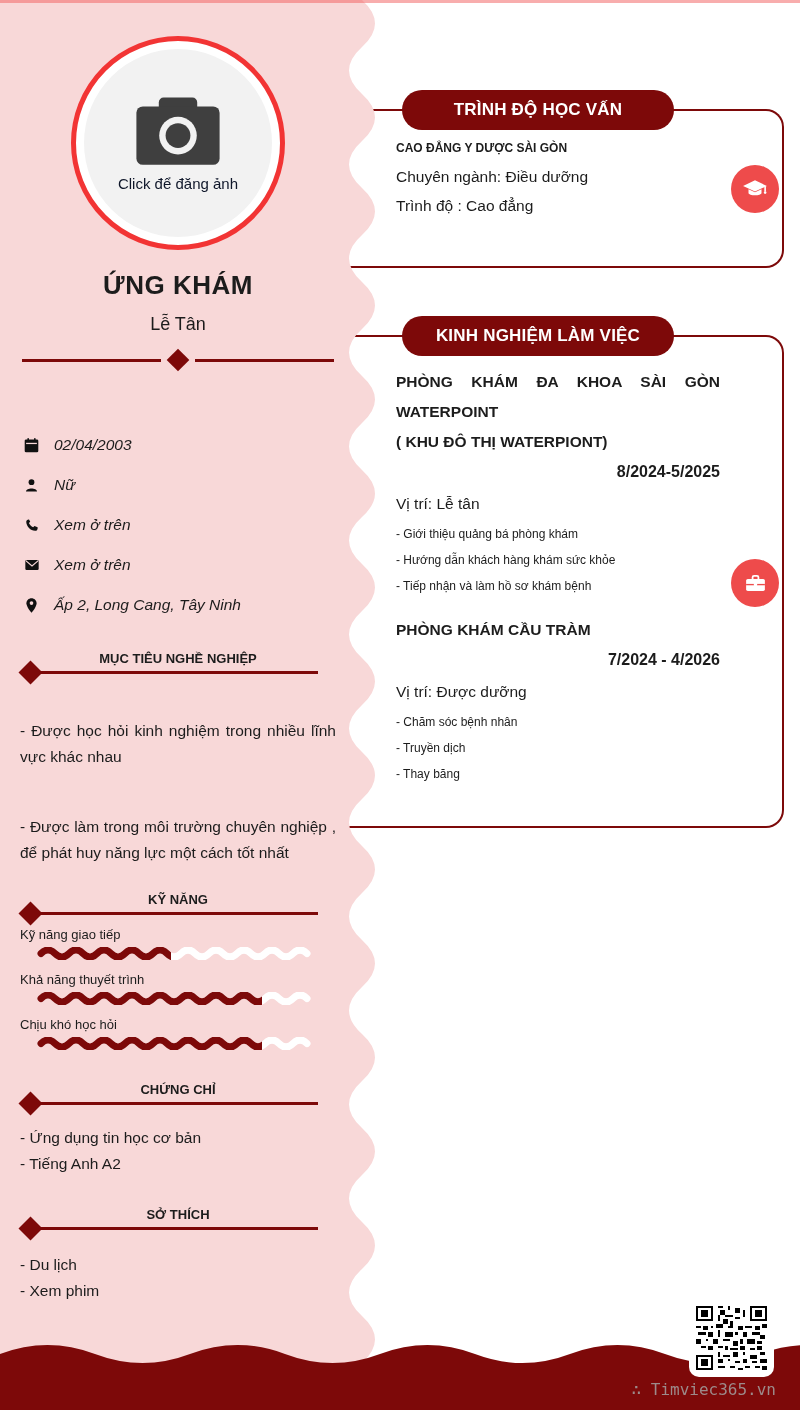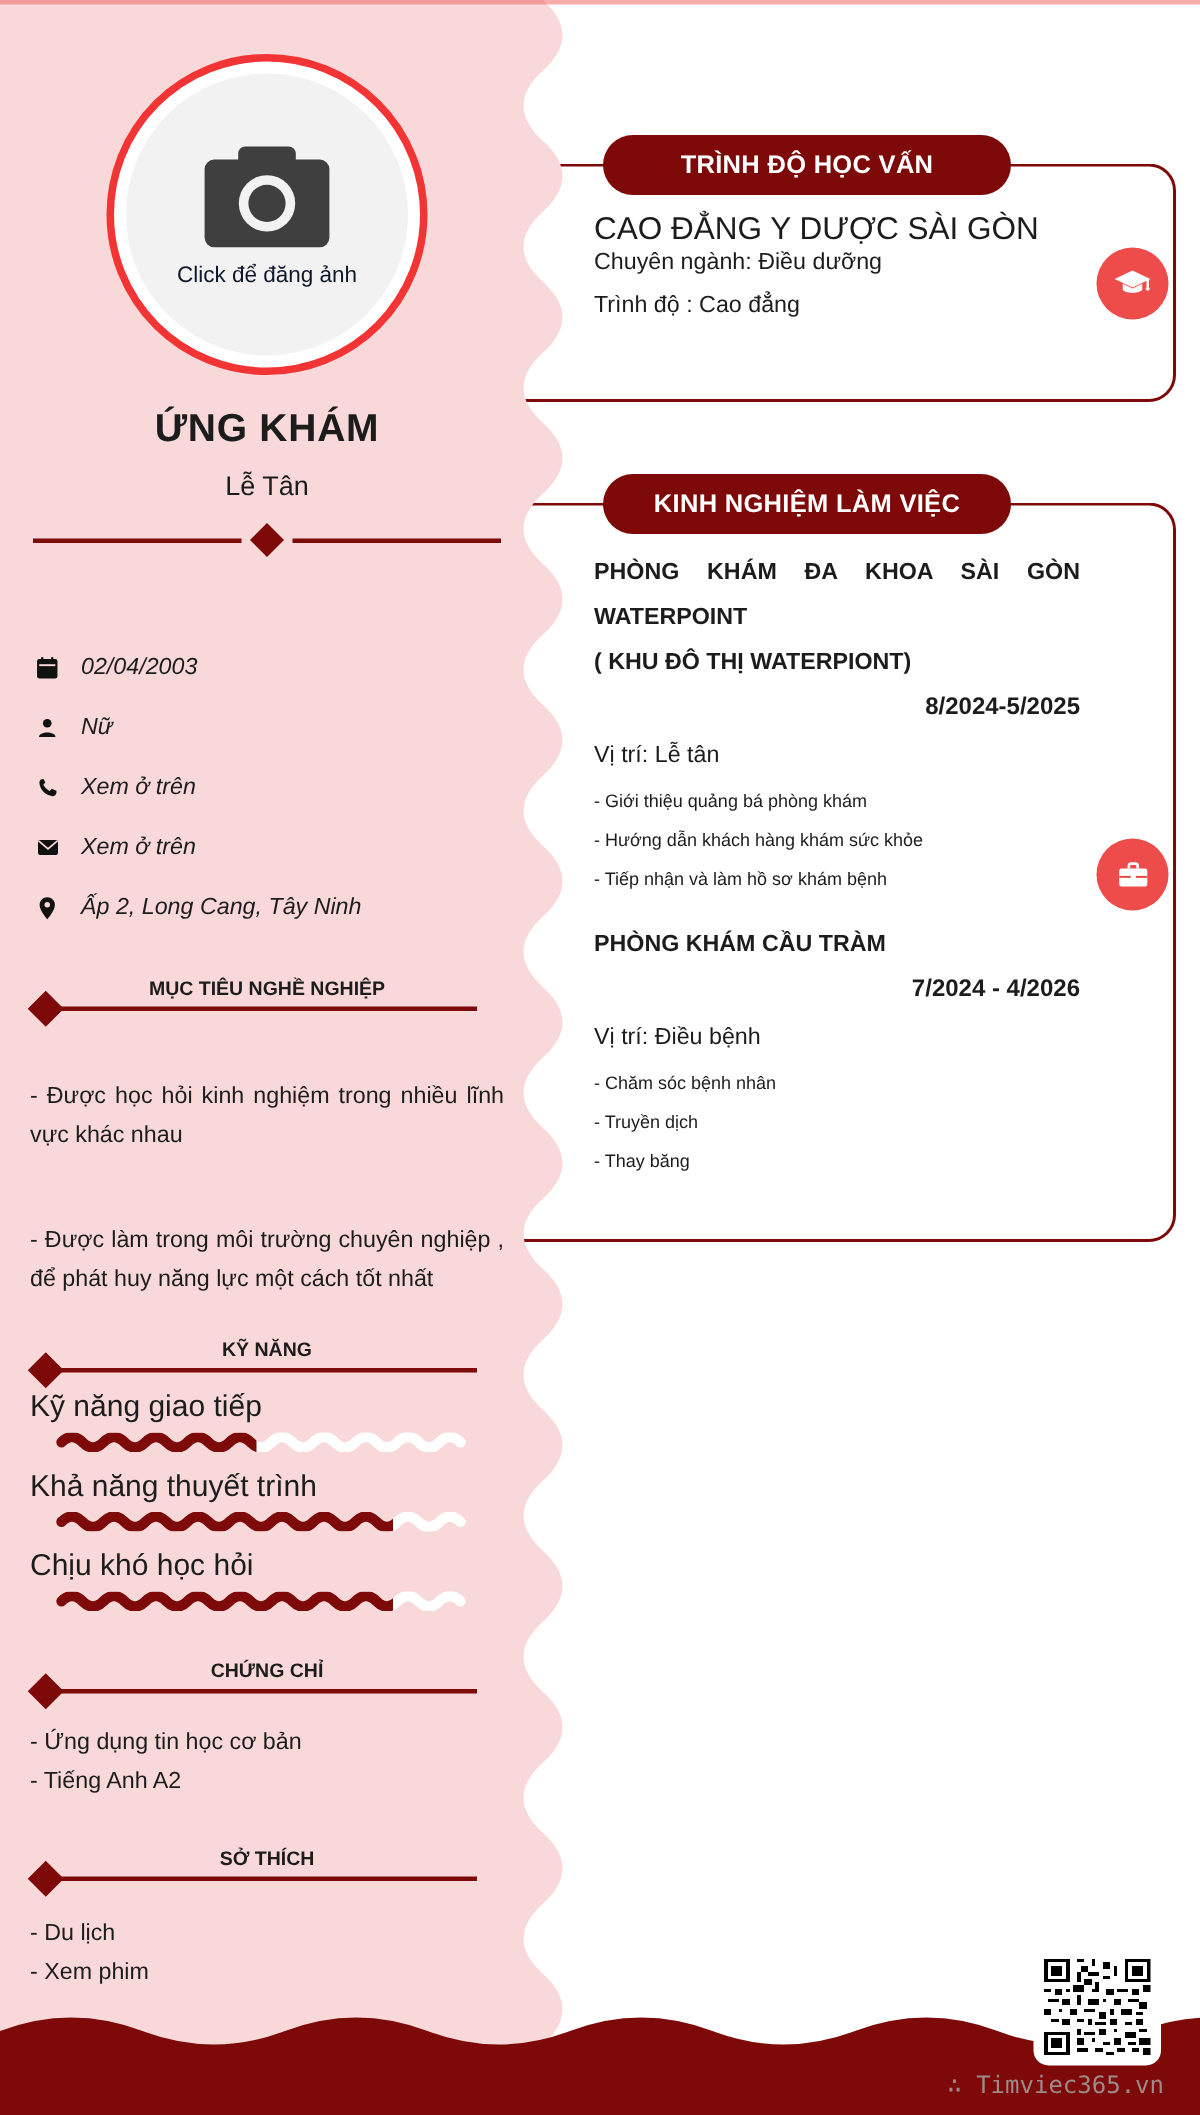--- a/index.html
+++ b/index.html
@@ -20,21 +20,21 @@
 
   
   .card{position:absolute;left:330px;width:454px;border:2px solid var(--maroon);border-left:none;
         border-radius:0 18px 18px 0;background:transparent;z-index:1;}
   .card-edu{top:109px;height:159px;}
   .card-exp{top:335px;height:493px;}
   .banner{position:absolute;left:72px;top:-21px;width:272px;height:40px;background:var(--maroon);
           border-radius:20px;color:#fff;font-weight:bold;font-size:17px;display:flex;
           align-items:center;justify-content:center;letter-spacing:.2px;}
   .card-body{padding:30px 62px 0 66px;}
-  .edu-school{font-weight:normal;font-size:21px;margin-bottom:1px;}
+  .edu-school{font-weight:bold;font-size:12px;margin-bottom:13px;}
   .edu-line{font-size:15.5px;margin-bottom:11px;}
   .side-circle{position:absolute;right:3px;width:48px;height:48px;border-radius:50%;
                background:var(--red-icon);display:flex;align-items:center;justify-content:center;}
   .circ-edu{top:54px;}
   .circ-exp{top:222px;}
 
   .job{margin-bottom:16px;}
   .job-company{font-weight:bold;font-size:15.5px;line-height:30px;text-align:justify;}
   .job-note{font-weight:bold;font-size:15.5px;line-height:30px;}
   .job-period{font-weight:bold;font-size:16px;text-align:right;line-height:30px;margin-bottom:2px;}
@@ -61,21 +61,21 @@
 
   .section{margin-top:0;}
   .sec-head{text-align:center;font-size:13px;font-weight:bold;margin-top:26px;}
   .sec-line{position:relative;height:3px;background:var(--maroon);margin:5px 38px 0 32px;}
   .sec-line .diamond{position:absolute;left:-10px;top:-7px;width:17px;height:17px;}
   .sec-content{margin:22px 20px 0 20px;}
   .just{font-size:15.5px;line-height:26px;text-align:justify;margin-top:44px;}
   .plain-item{font-size:15.5px;line-height:26px;}
 
   .skill{margin:0 20px 0 20px;}
-  .skill-label{font-size:20px;margin-top:12px;}
+  .skill-label{font-size:13px;margin-top:12px;}
   .skill-bar{position:relative;width:282px;height:13px;margin:5px 0 0 16px;}
   .skill-bar svg{position:absolute;left:0;top:0;}
   .skill-fill{position:absolute;left:0;top:0;height:13px;overflow:hidden;}
 
   
   #footer-brand{position:absolute;right:24px;bottom:11px;z-index:5;
     font-family:"DejaVu Sans Mono","Liberation Mono",monospace;font-size:16px;color:#9d8a8a;}
   #qr-box{position:absolute;left:689px;top:1299px;width:85px;height:78px;background:#fff;
           border-radius:10px;z-index:5;display:flex;align-items:center;justify-content:center;}
 </style>
@@ -111,21 +111,21 @@
         <div class="job-note">( KHU ĐÔ THỊ WATERPIONT)</div>
         <div class="job-period">8/2024-5/2025</div>
         <div class="job-pos">Vị trí: Lễ tân</div>
         <div class="job-duty">- Giới thiệu quảng bá phòng khám</div>
         <div class="job-duty">-  Hướng dẫn khách hàng khám sức khỏe</div>
         <div class="job-duty">- Tiếp nhận và làm hồ sơ khám bệnh</div>
       </div>
       <div class="job">
         <div class="job-company">PHÒNG KHÁM CẦU TRÀM</div>
         <div class="job-period">7/2024 - 4/2026</div>
-        <div class="job-pos">Vị trí: Điều bệnh</div>
+        <div class="job-pos">Vị trí: Được dưỡng</div>
         <div class="job-duty">- Chăm sóc bệnh nhân</div>
         <div class="job-duty">- Truyền dịch</div>
         <div class="job-duty">- Thay băng</div>
       </div>
     </div>
     <div class="side-circle circ-exp">
       <svg width="25" height="25" viewBox="0 0 24 24">
         <rect x="3" y="7.6" width="18" height="11.6" rx="1.6" fill="#fff"></rect>
         <path d="M9.2 7.6 V6 a1.4 1.4 0 0 1 1.4 -1.4 h2.8 A1.4 1.4 0 0 1 14.8 6 v1.6" fill="none" stroke="#fff" stroke-width="1.7"></path>
         <rect x="3" y="12.4" width="18" height="1.3" fill="#EE4B4B"></rect>

